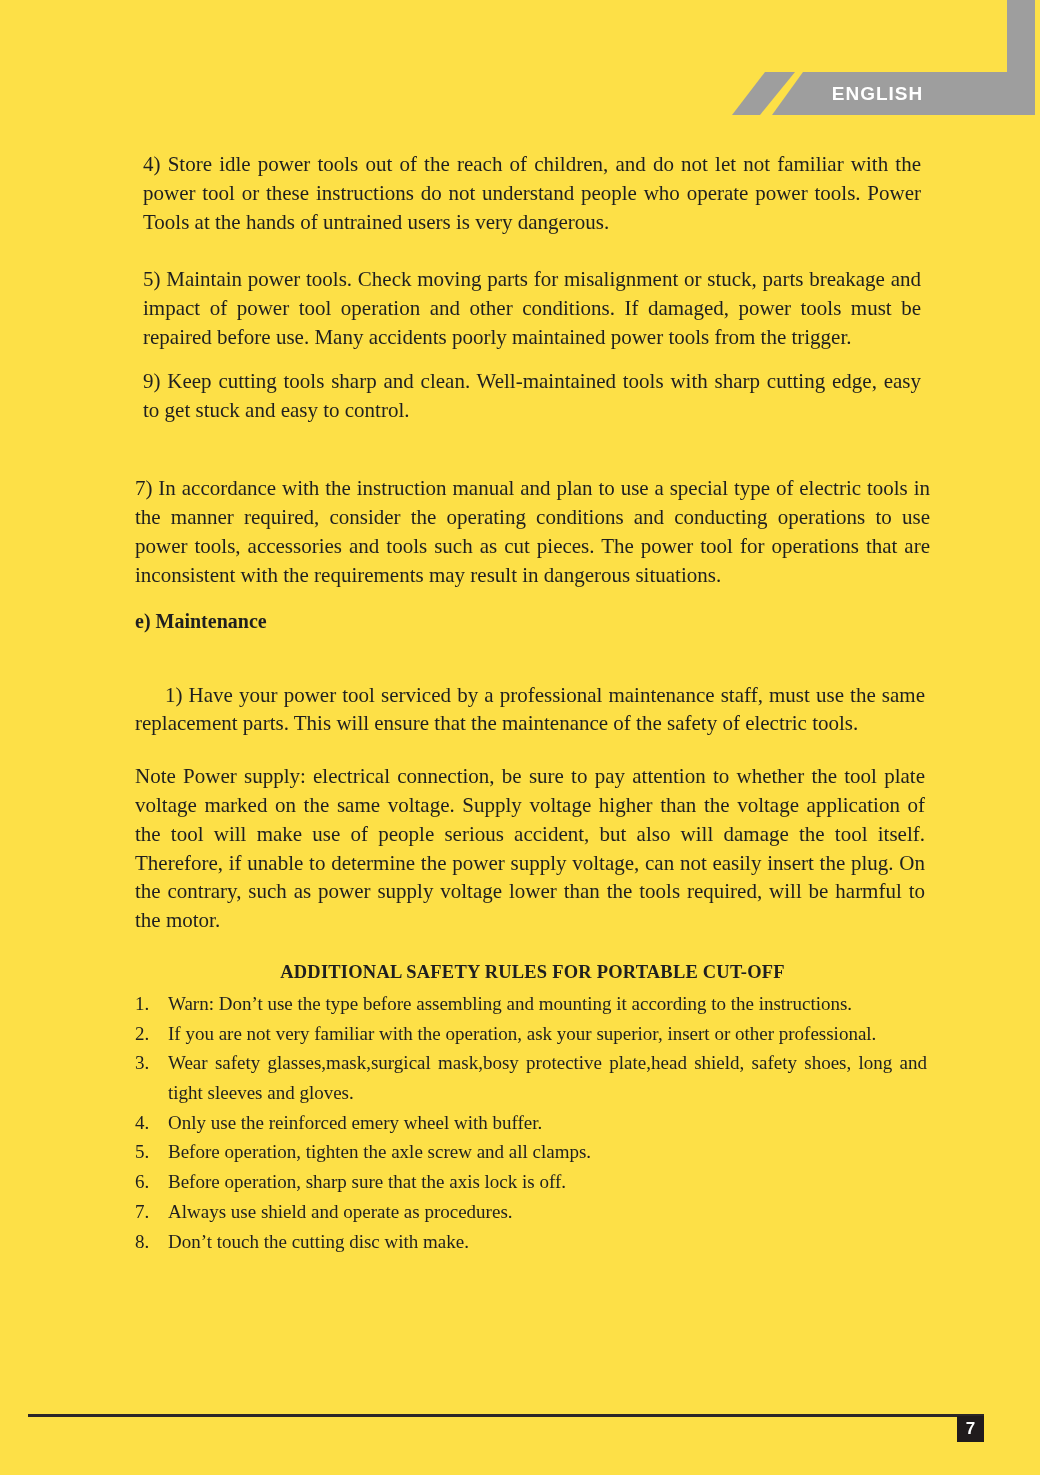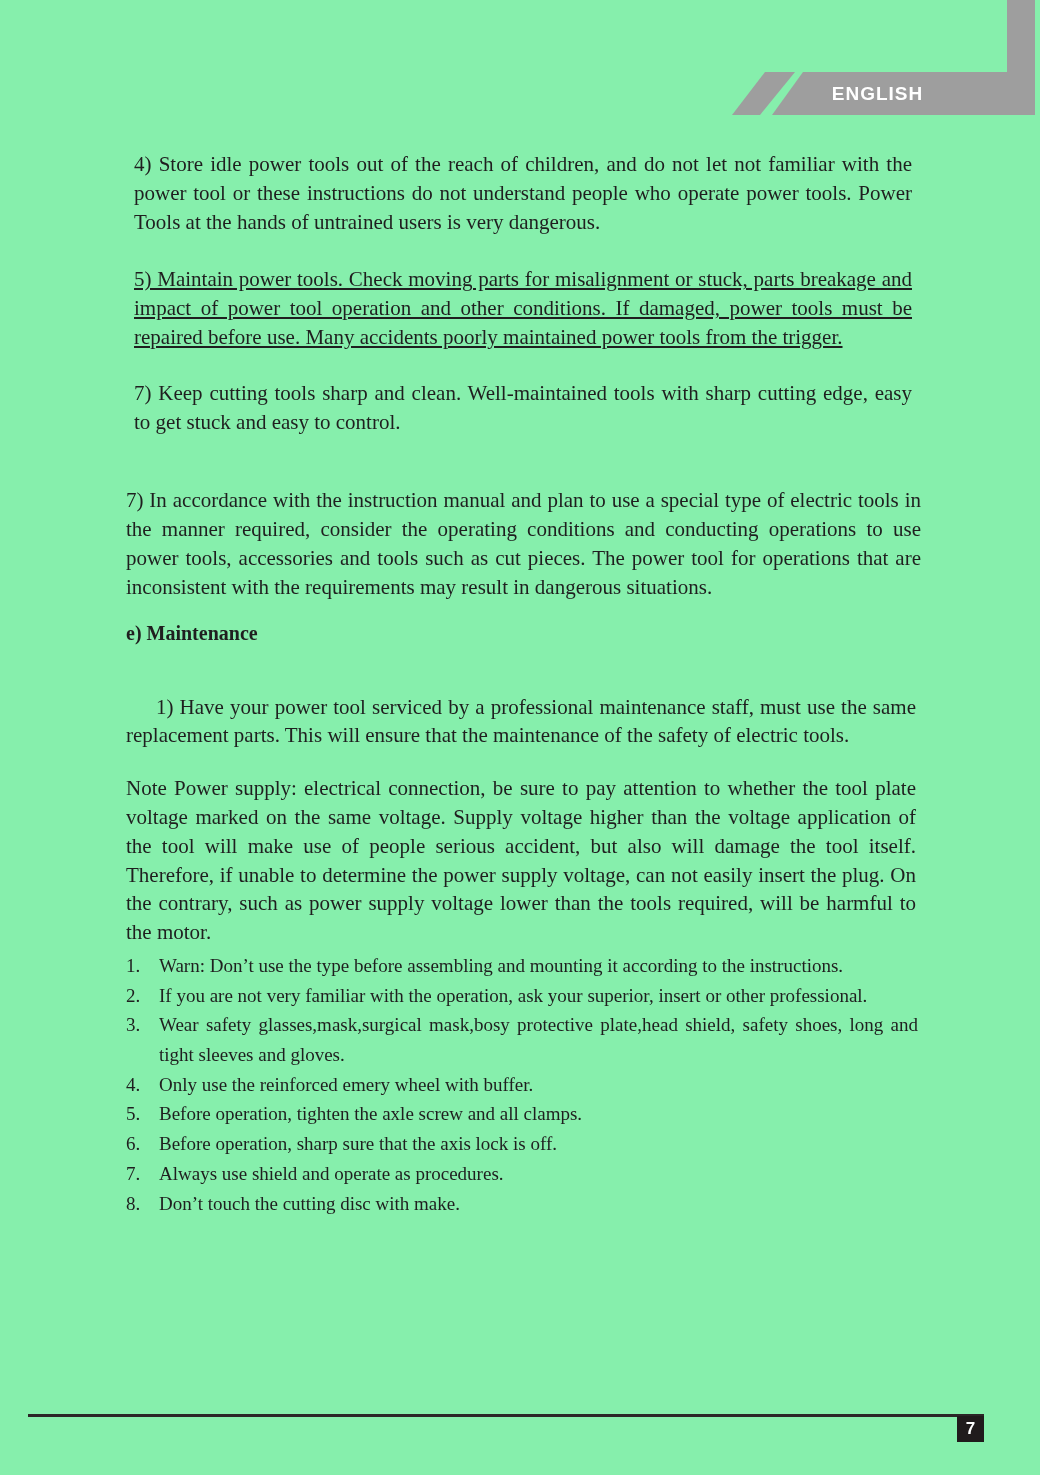--- a/index.html
+++ b/index.html
@@ -1,21 +1,21 @@
 <!DOCTYPE html>
 <html><head>
 <meta charset="utf-8">
 <style>
   * { margin: 0; padding: 0; box-sizing: border-box; }
   html, body { background: #ffffff; }
   .page {
     position: relative;
     width: 1040px;
     height: 1475px;
-    background: #86efac;
+    background: #fde047;
     font-family: "Liberation Serif", "DejaVu Serif", serif;
     color: #1f1f1f;
     overflow: hidden;
   }
 
   
   .corner-bar {
     position: absolute;
     left: 1007px; top: 0;
     width: 28px; height: 73px;
@@ -41,31 +41,31 @@
     position: absolute;
     left: 732px; top: 72px;
     width: 63px; height: 43px;
     background: #9e9e9e;
     clip-path: polygon(33px 0, 100% 0, 28px 100%, 0 100%);
   }
 
   
   .content {
     position: absolute;
-    left: 126px; top: 150px;
+    left: 135px; top: 150px;
     width: 795px;
   }
   .para {
     font-size: 21px;
     line-height: 28.8px;
     text-align: justify;
   }
   .para.inset { margin-left: 8px; width: 778px; }
   .p4 { margin-bottom: 29px; }
-  .p5 { margin-bottom: 27px; text-decoration: underline; }
+  .p5 { margin-bottom: 15px; }
   .p6 { margin-bottom: 50px; }
   .maint-heading {
     margin-top: 17px;
     font-size: 20px;
     line-height: 28px;
     font-weight: bold;
   }
   .p-m1 {
     margin-top: 46px;
     text-indent: 30px;
@@ -120,27 +120,28 @@
 
   <div class="corner-bar"></div>
   <div class="lang-stripe"></div>
   <div class="lang-banner">
     <span>ENGLISH</span>
   </div>
 
   <main class="content">
     <p class="para inset p4">4) Store idle power tools out of the reach of children, and do not let not familiar with the power tool or these instructions do not understand people who operate power tools. Power Tools at the hands of untrained users is very dangerous.</p>
     <p class="para inset p5">5) Maintain power tools. Check moving parts for misalignment or stuck, parts breakage and impact of power tool operation and other conditions. If damaged, power tools must be repaired before use. Many accidents poorly maintained power tools from the trigger.</p>
-    <p class="para inset p6">7) Keep cutting tools sharp and clean. Well-maintained tools with sharp cutting edge, easy to get stuck and easy to control.</p>
+    <p class="para inset p6">9) Keep cutting tools sharp and clean. Well-maintained tools with sharp cutting edge, easy to get stuck and easy to control.</p>
     <p class="para p7">7) In accordance with the instruction manual and plan to use a special type of electric tools in the manner required, consider the operating conditions and conducting operations to use power tools, accessories and tools such as cut pieces. The power tool for operations that are inconsistent with the requirements may result in dangerous situations.</p>
 
     <h2 class="maint-heading">e) Maintenance</h2>
     <p class="para p-m1">1) Have your power tool serviced by a professional maintenance staff, must use the same replacement parts. This will ensure that the maintenance of the safety of electric tools.</p>
     <p class="para p-note">Note Power supply: electrical connection, be sure to pay attention to whether the tool plate voltage marked on the same voltage. Supply voltage higher than the voltage application of the tool will make use of people serious accident, but also will damage the tool itself. Therefore, if unable to determine the power supply voltage, can not easily insert the plug. On the contrary, such as power supply voltage lower than the tools required, will be harmful to the motor.</p>
 
+    <h3 class="add-heading">ADDITIONAL SAFETY RULES FOR PORTABLE CUT-OFF</h3>
 
     <div class="rules">
       <div class="rule-item">
         <span class="rule-num">1.</span>
         <span class="rule-text">Warn: Don’t use the type before assembling and mounting it according to the instructions.</span>
       </div>
       <div class="rule-item">
         <span class="rule-num">2.</span>
         <span class="rule-text">If you are not very familiar with the operation, ask your superior, insert or other professional.</span>
       </div>

